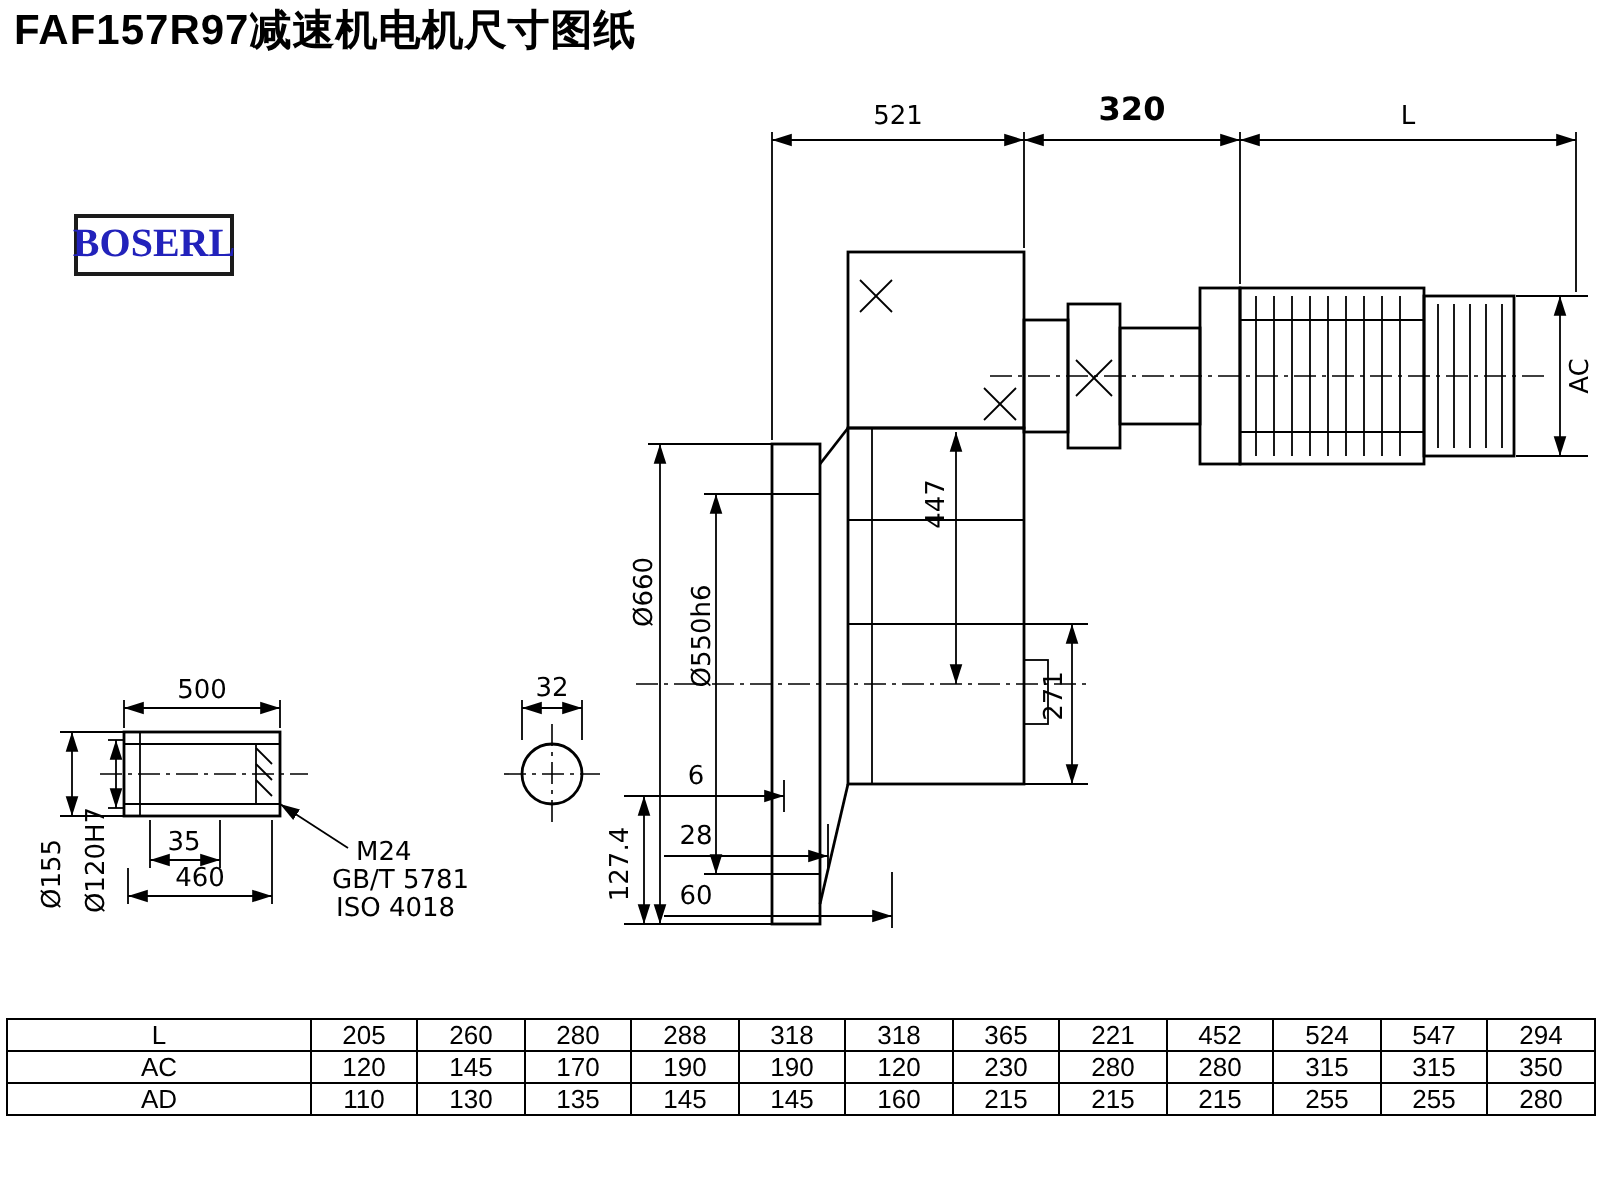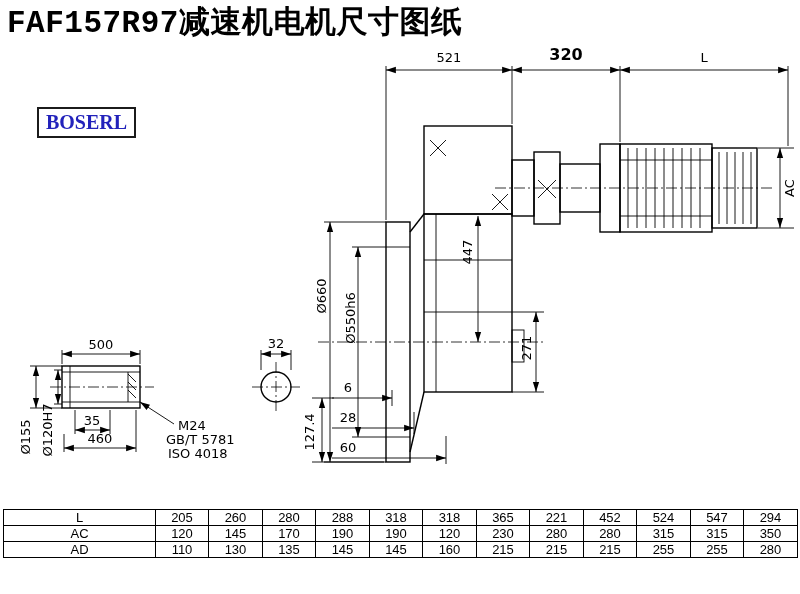--- a/index.html
+++ b/index.html
@@ -1,20 +1,20 @@
 <!DOCTYPE html>
 <html><head>
 <meta charset="utf-8">
 <style>
   html,body{margin:0;padding:0}
   body{width:800px;height:594px;background:#fff;position:relative;overflow:hidden;
        font-family:"Liberation Sans",sans-serif;color:#000}
-  .title{position:absolute;left:7px;top:1px;margin:0;font-size:31px;font-weight:bold;
-         font-family:Liberation Mono, monospace;letter-spacing:0.5px}
-  .logo{position:absolute;left:37px;top:107px;width:99px;height:31px;border:2px solid #1b1b1b;
+  .title{position:absolute;left:7px;top:1px;margin:0;font-size:21px;font-weight:bold;
+         font-family:Liberation Sans, sans-serif;letter-spacing:0.5px}
+  .logo{position:absolute;left:37px;top:107px;width:80px;height:31px;border:2px solid #1b1b1b;
         box-sizing:border-box;display:flex;align-items:center;justify-content:center;background:#fff}
   .logo span{font-family:"Liberation Serif",serif;font-weight:bold;font-size:20px;color:#2222bb}
   svg.draw{position:absolute;left:0;top:0}
   svg.draw text{font-family:"DejaVu Sans",sans-serif;font-size:13px;fill:#000;stroke:none}
   svg.draw text.b{font-weight:bold;font-size:16px}
   .ol{fill:none;stroke:#000;stroke-width:1.4}
   .tl{fill:none;stroke:#000;stroke-width:0.9}
   .dl{fill:none;stroke:#000;stroke-width:0.9}
   .cl{fill:none;stroke:#000;stroke-width:0.8;stroke-dasharray:11 3 2 3}
   table.spec{position:absolute;left:3px;top:509px;width:794px;border-collapse:collapse;

